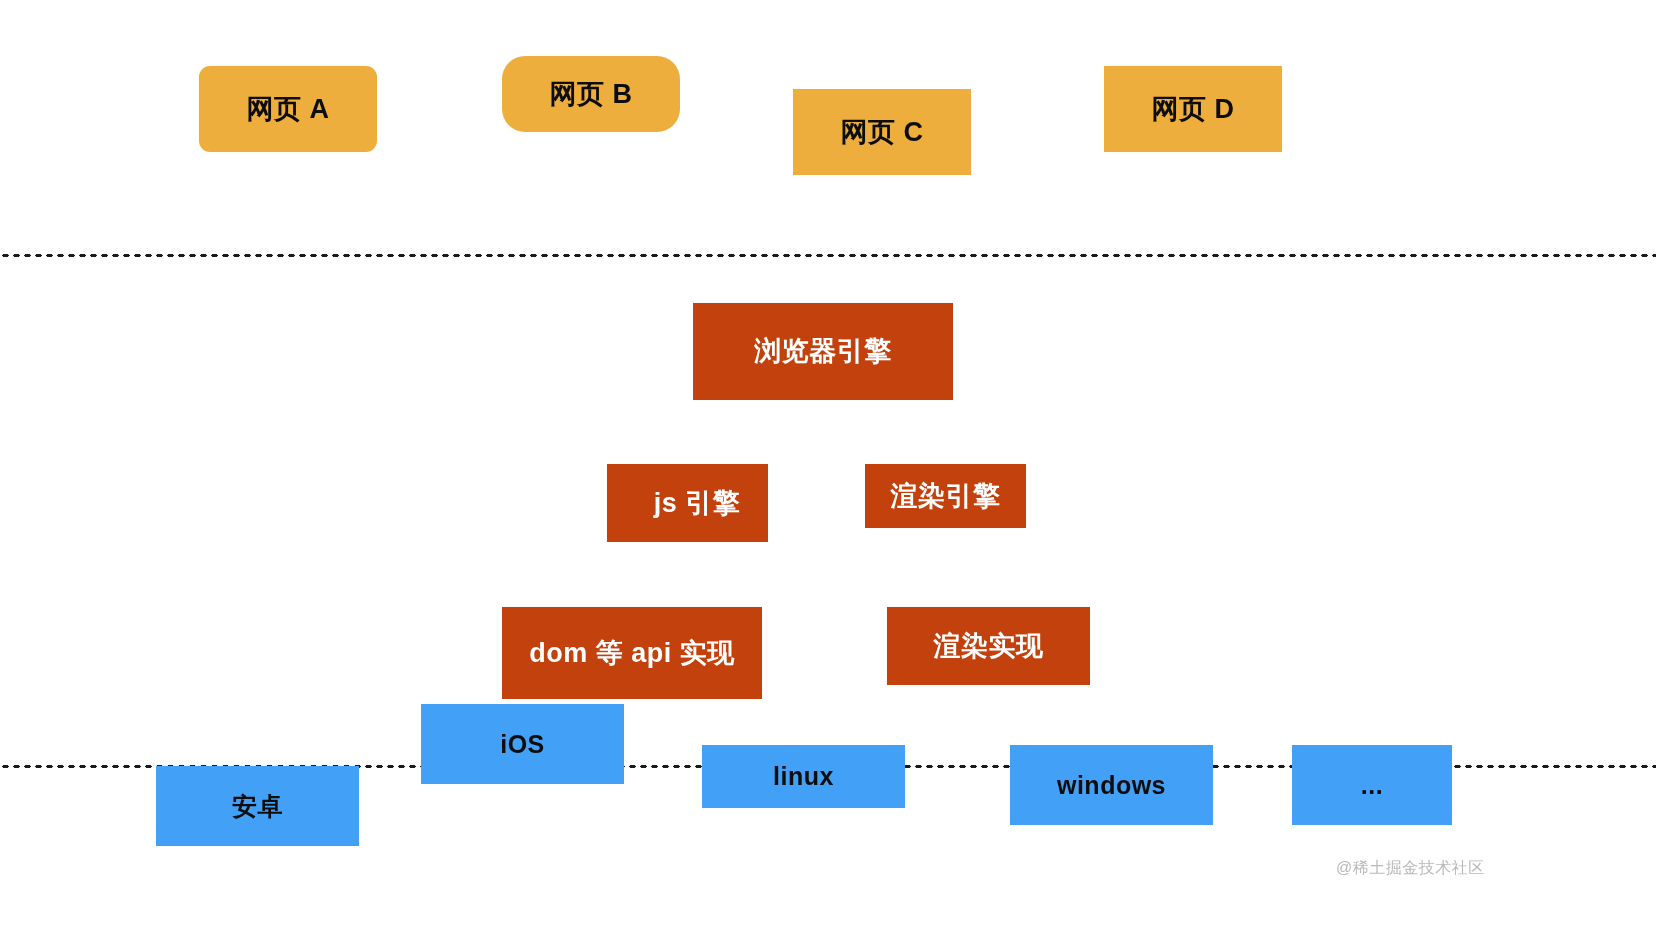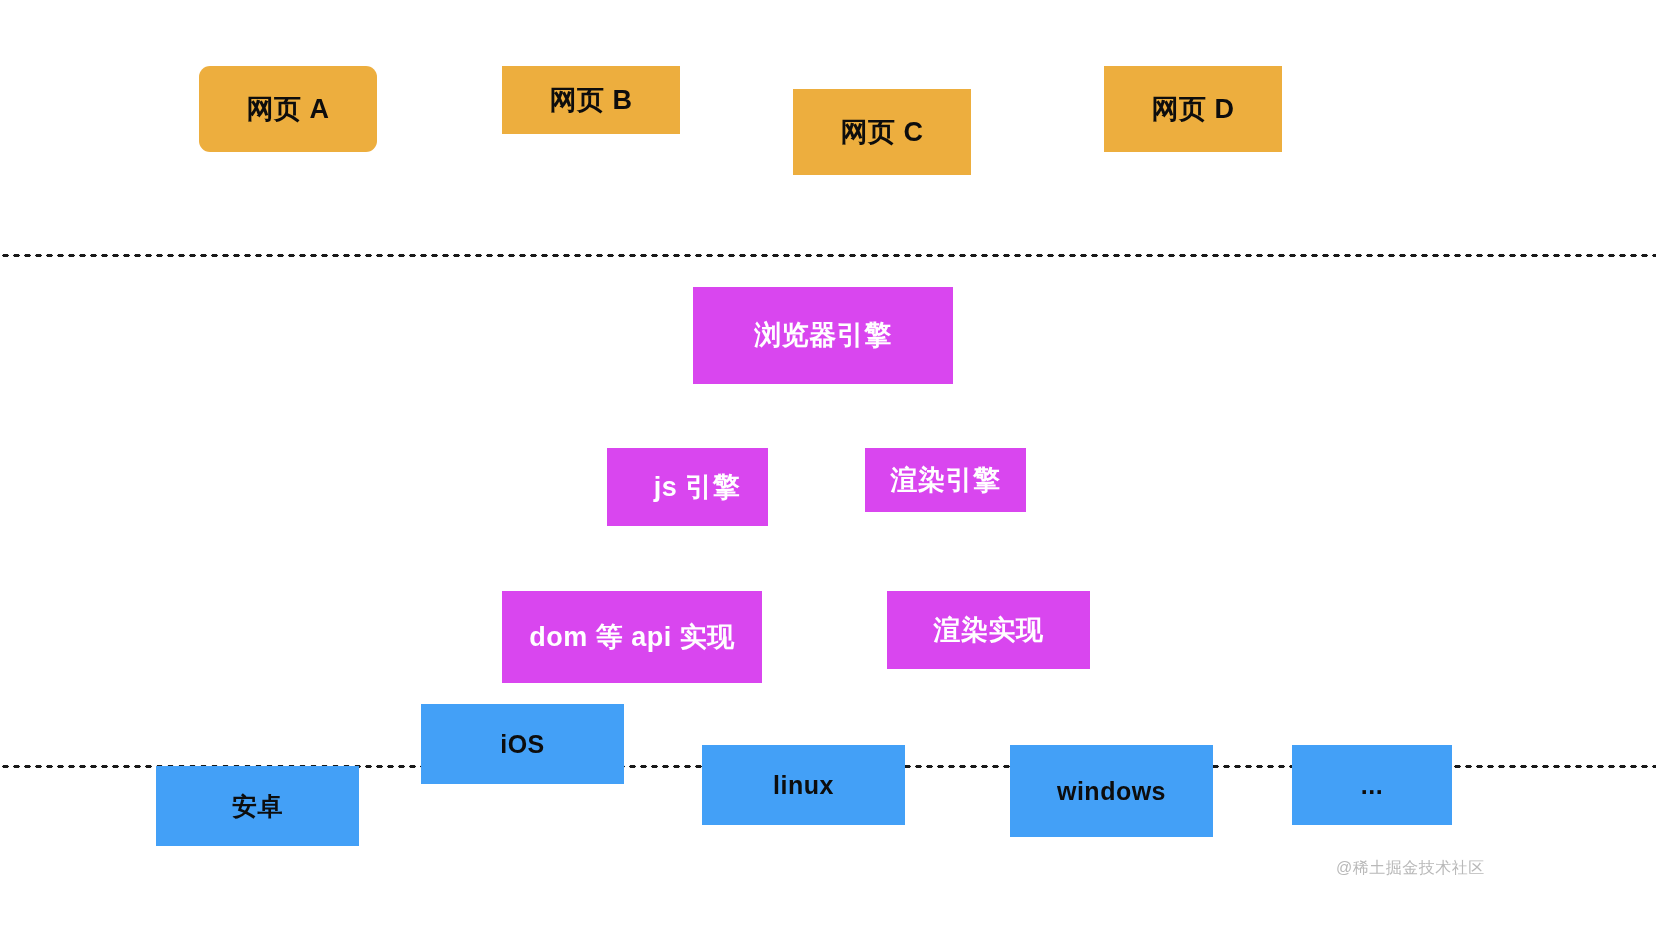--- a/index.html
+++ b/index.html
@@ -31,23 +31,24 @@
     white-space: nowrap;
   }
 
   .box.web {
     background: #EDAE3E;
     color: #0d0d0d;
     font-size: 27px;
   }
 
   .box.engine {
-    background: #d946ef;
+    background: #c2410c;
     color: #ffffff;
     font-size: 27px;
+    margin-top: 16px;
   }
 
   .box.os {
     background: #43A0F7;
     color: #0d0d0d;
     font-size: 25px;
   }
 
   
   .divider {
@@ -70,40 +71,40 @@
     letter-spacing: 0.5px;
   }
 </style>
 </head>
 <body>
 
 <div id="canvas">
 
   <div id="layer-web">
       <div class="box web" style="left: 199px; top: 66px; width: 178px; height: 86px; border-radius: 11px;">网页 A</div>
-      <div class="box web" style="left: 502px; top: 66px; width: 178px; height: 68px;">网页 B</div>
+      <div class="box web" style="left: 502px; top: 56px; width: 178px; height: 76px; border-radius: 23px;">网页 B</div>
       <div class="box web" style="left: 793px; top: 66px; width: 178px; height: 86px; margin-top: 23px;">网页 C</div>
       <div class="box web" style="left: 1104px; top: 66px; width: 178px; height: 86px;">网页 D</div>
     </div>
 
   <div class="divider" id="divider-0" style="top: 253px;"></div>
 
   <div id="layer-engine">
       <div class="box engine" style="left: 693px; top: 287px; width: 260px; height: 97px;">浏览器引擎</div>
       <div class="box engine" style="left: 607px; top: 448px; width: 161px; height: 78px; padding-left: 19px;">js 引擎</div>
       <div class="box engine" style="left: 865px; top: 448px; width: 161px; height: 64px;">渲染引擎</div>
       <div class="box engine" style="left: 502px; top: 591px; width: 260px; height: 92px;">dom 等 api 实现</div>
       <div class="box engine" style="left: 887px; top: 591px; width: 203px; height: 78px;">渲染实现</div>
     </div>
 
   <div class="divider" id="divider-1" style="top: 764px;"></div>
 
   <div id="layer-os">
       <div class="box os" style="left: 156px; top: 745px; width: 203px; height: 80px; margin-top: 21px;">安卓</div>
       <div class="box os" style="left: 421px; top: 704px; width: 203px; height: 80px;">iOS</div>
-      <div class="box os" style="left: 702px; top: 745px; width: 203px; height: 80px;">linux</div>
-      <div class="box os" style="left: 1010px; top: 745px; width: 203px; height: 92px;">windows</div>
+      <div class="box os" style="left: 702px; top: 745px; width: 203px; height: 63px;">linux</div>
+      <div class="box os" style="left: 1010px; top: 745px; width: 203px; height: 80px;">windows</div>
       <div class="box os" style="left: 1292px; top: 745px; width: 160px; height: 80px;">...</div>
     </div>
 
   <div class="watermark" id="watermark" style="left: 1336px; top: 858px;">@稀土掘金技术社区</div>
 
 </div>
 
 </body></html>

